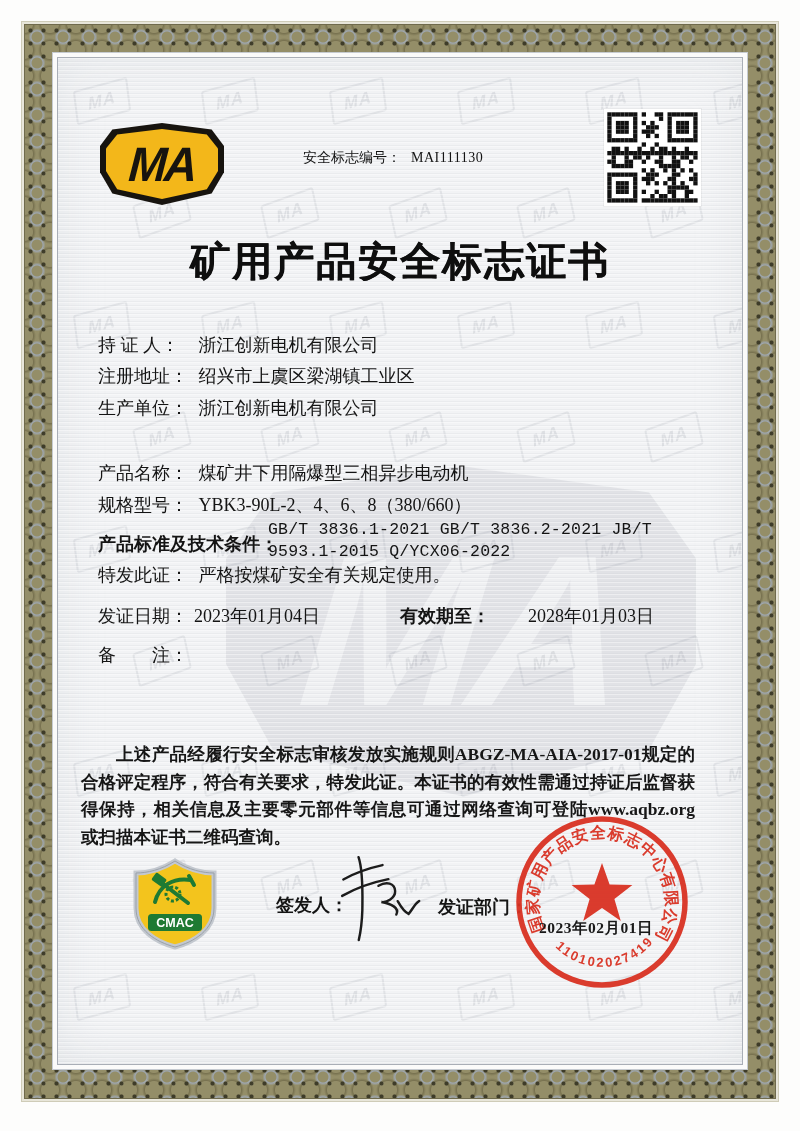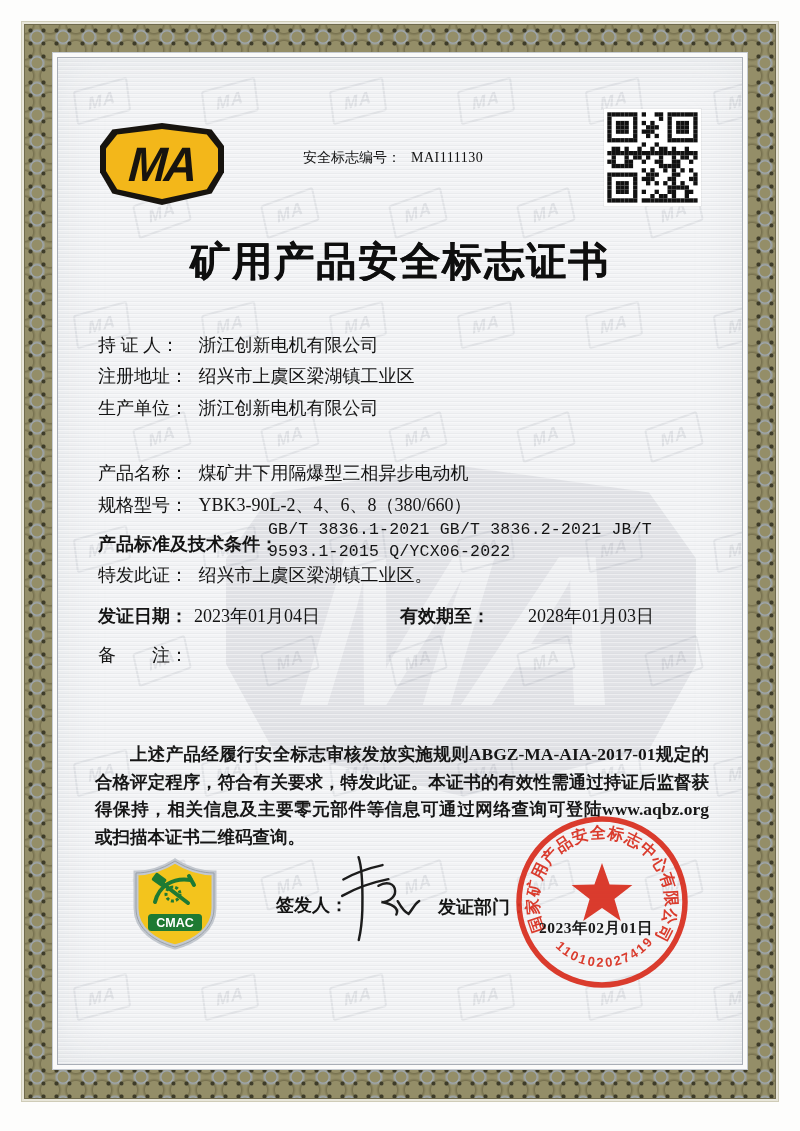--- a/index.html
+++ b/index.html
@@ -80,26 +80,26 @@
   .row{position:absolute;left:98px;font-size:18px;white-space:nowrap;}
   .row .lab{display:inline-block;min-width:96px;font-weight:400;}
   .row .val{font-weight:500;}
   .std-lab{position:absolute;left:98px;top:532px;font-size:18px;font-weight:600;white-space:nowrap;}
   .std-val{
     position:absolute;left:268px;top:519px;width:404px;
     font-size:16.5px;line-height:22px;font-weight:500;letter-spacing:.2px;
     font-family:"Liberation Mono","DejaVu Sans Mono",monospace;
   }
   .date-row{position:absolute;left:98px;top:604px;font-size:18px;white-space:nowrap;}
-  .date-row .lab1{display:inline-block;width:96px;font-weight:700;}
+  .date-row .lab1{display:inline-block;width:96px;font-weight:400;}
   .date-row .val1{display:inline-block;width:206px;font-weight:500;}
   .date-row .lab2{display:inline-block;width:106px;font-weight:600;}
   .date-row .val2{font-weight:500;margin-left:22px;}
   .statement{
-    position:absolute;left:95px;top:741px;width:614px;
+    position:absolute;left:81px;top:741px;width:614px;
     font-size:17.5px;line-height:27.5px;font-weight:600;color:#161616;
     text-indent:2em;text-align:justify;
   }
   .cmac{position:absolute;left:131px;top:858px;width:88px;height:92px;}
   .sign-label{position:absolute;left:276px;top:893px;font-size:18px;font-weight:600;}
   .signature{position:absolute;left:333px;top:850px;width:92px;height:92px;transform:rotate(-3deg);}
   .dept-label{position:absolute;left:438px;top:895px;font-size:18px;font-weight:600;}
   .seal{position:absolute;left:506px;top:806px;width:192px;height:192px;opacity:.95;}
   .seal-date{
     position:absolute;left:539px;top:918px;font-size:15.5px;font-weight:600;
@@ -436,21 +436,21 @@
     <div class="row" style="top:493px">
       <span class="lab">规格型号：</span>
       <span class="val">YBK3-90L-2、4、6、8（380/660）</span>
     </div>
 
     <div class="std-lab">产品标准及技术条件：</div>
     <div class="std-val">GB/T 3836.1-2021 GB/T 3836.2-2021 JB/T 9593.1-2015 Q/YCX06-2022</div>
 
     <div class="row" style="top:563px">
       <span class="lab">特发此证：</span>
-      <span class="val">绍兴市上虞区梁湖镇工业区。</span>
+      <span class="val">严格按煤矿安全有关规定使用。</span>
     </div>
 
     <div class="date-row">
       <span class="lab1">发证日期：</span><span class="val1">2023年01月04日</span><span class="lab2">有效期至：</span><span class="val2">2028年01月03日</span>
     </div>
 
     <div class="row" style="top:643px">
       <span class="lab">备　　注：</span>
       <span class="val"></span>
     </div>

